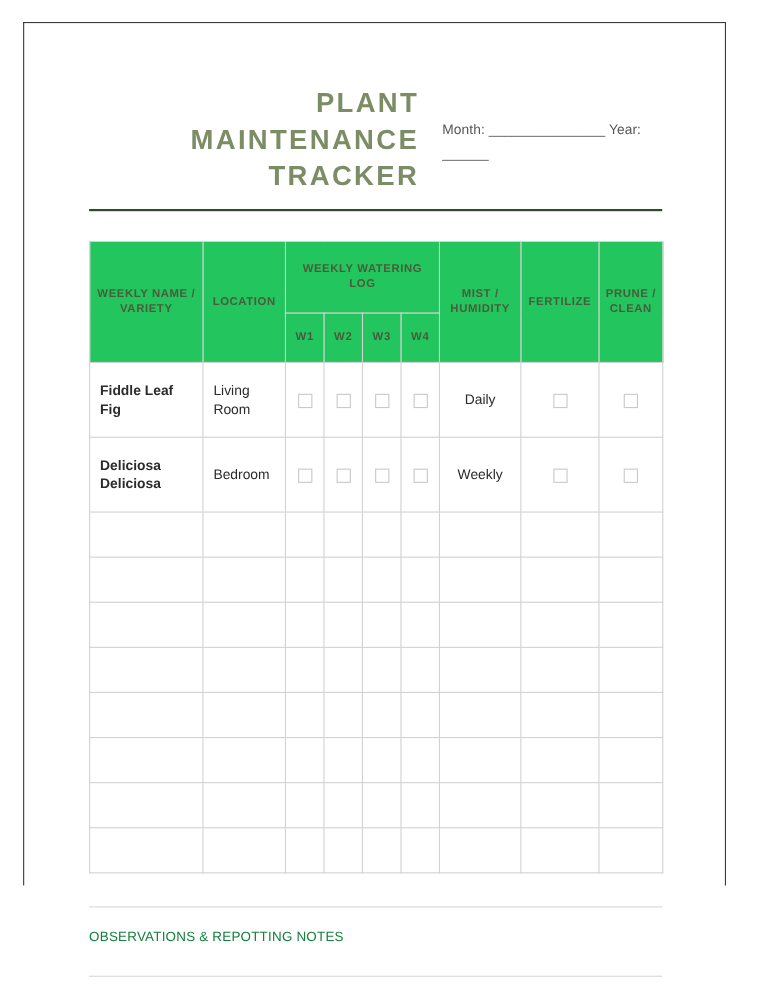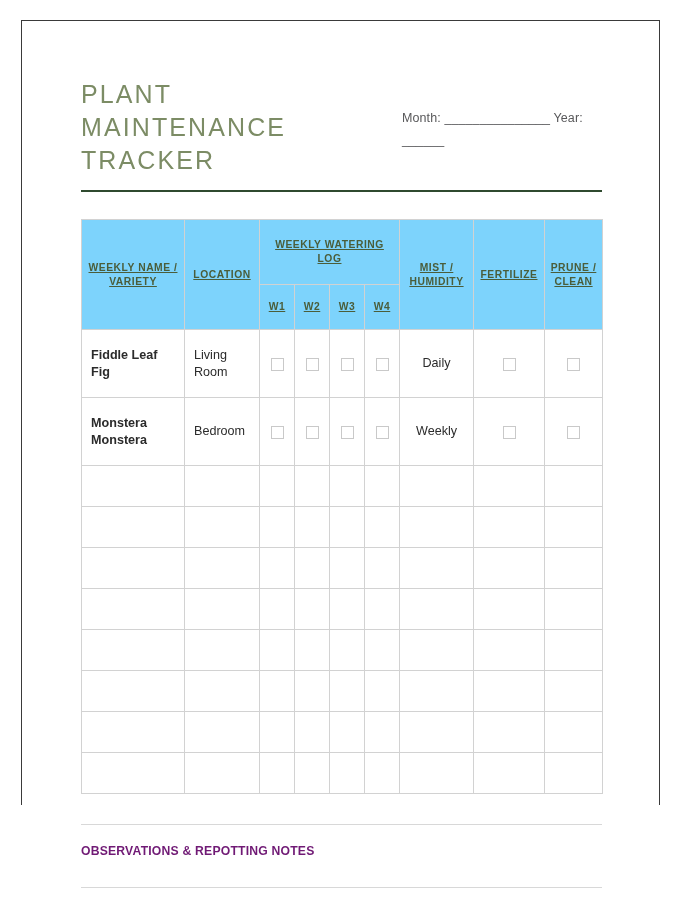--- a/index.html
+++ b/index.html
@@ -38,26 +38,27 @@
   }
 
   
   .header-row {
     display: flex;
     align-items: flex-start;
     justify-content: space-between;
   }
   .doc-title {
     font-size: 25px;
-    font-weight: 400;
+    font-weight: 700;
     letter-spacing: 2.1px;
     line-height: 1.32;
     color: #7c8c65;
     margin: 0;
     width: 300px;
+    text-align: right;
   }
   .monthyear {
     width: 200px;
     margin-top: 30px;
     font-size: 12.5px;
     color: #58585a;
     line-height: 1.75;
     letter-spacing: .1px;
   }
   .title-rule {
@@ -73,29 +74,28 @@
     border-collapse: collapse;
     width: 521px;
     table-layout: fixed;
   }
   table.tracker th,
   table.tracker td {
     border: 1px solid #d2d2d2;
     padding: 0;
   }
   table.tracker thead th {
-    background: #7dd3fc;
+    background: #22c55e;
     color: #4a5d3a;
     font-size: 10.3px;
     font-weight: bold;
     letter-spacing: .55px;
     line-height: 1.35;
     text-align: center;
     padding: 5px 3px;
-    text-decoration: underline;
   }
   thead th.tall { height: 88px; }
   thead th.w-sub {
     font-size: 10.3px;
     letter-spacing: .4px;
     height: 34px;
   }
   thead th.span-head { height: 54px; }
 
   table.tracker tbody td {
@@ -119,22 +119,22 @@
     box-sizing: border-box;
     vertical-align: middle;
   }
 
   
   .notes { margin-top: 30px; width: 521px; }
   .notes-toprule { height: 1px; background: #d8d8d8; }
   .notes-title {
     margin: 19px 0 0 0;
     font-size: 12.2px;
-    font-weight: bold;
-    color: #701a75;
+    font-weight: normal;
+    color: #15803d;
     letter-spacing: .2px;
   }
   .note-line {
     height: 1px;
     background: #d8d8d8;
     margin-top: 26px;
   }
   .note-line.first { margin-top: 29px; }
 </style>
 </head>
@@ -188,21 +188,21 @@
           <td>Living Room</td>
           <td class="center"><span class="cbox"></span></td>
           <td class="center"><span class="cbox"></span></td>
           <td class="center"><span class="cbox"></span></td>
           <td class="center"><span class="cbox"></span></td>
           <td class="center">Daily</td>
           <td class="center"><span class="cbox"></span></td>
           <td class="center"><span class="cbox"></span></td>
         </tr>
         <tr>
-          <td class="plant">Monstera Monstera</td>
+          <td class="plant">Deliciosa Deliciosa</td>
           <td>Bedroom</td>
           <td class="center"><span class="cbox"></span></td>
           <td class="center"><span class="cbox"></span></td>
           <td class="center"><span class="cbox"></span></td>
           <td class="center"><span class="cbox"></span></td>
           <td class="center">Weekly</td>
           <td class="center"><span class="cbox"></span></td>
           <td class="center"><span class="cbox"></span></td>
         </tr>
         <tr class="empty">

